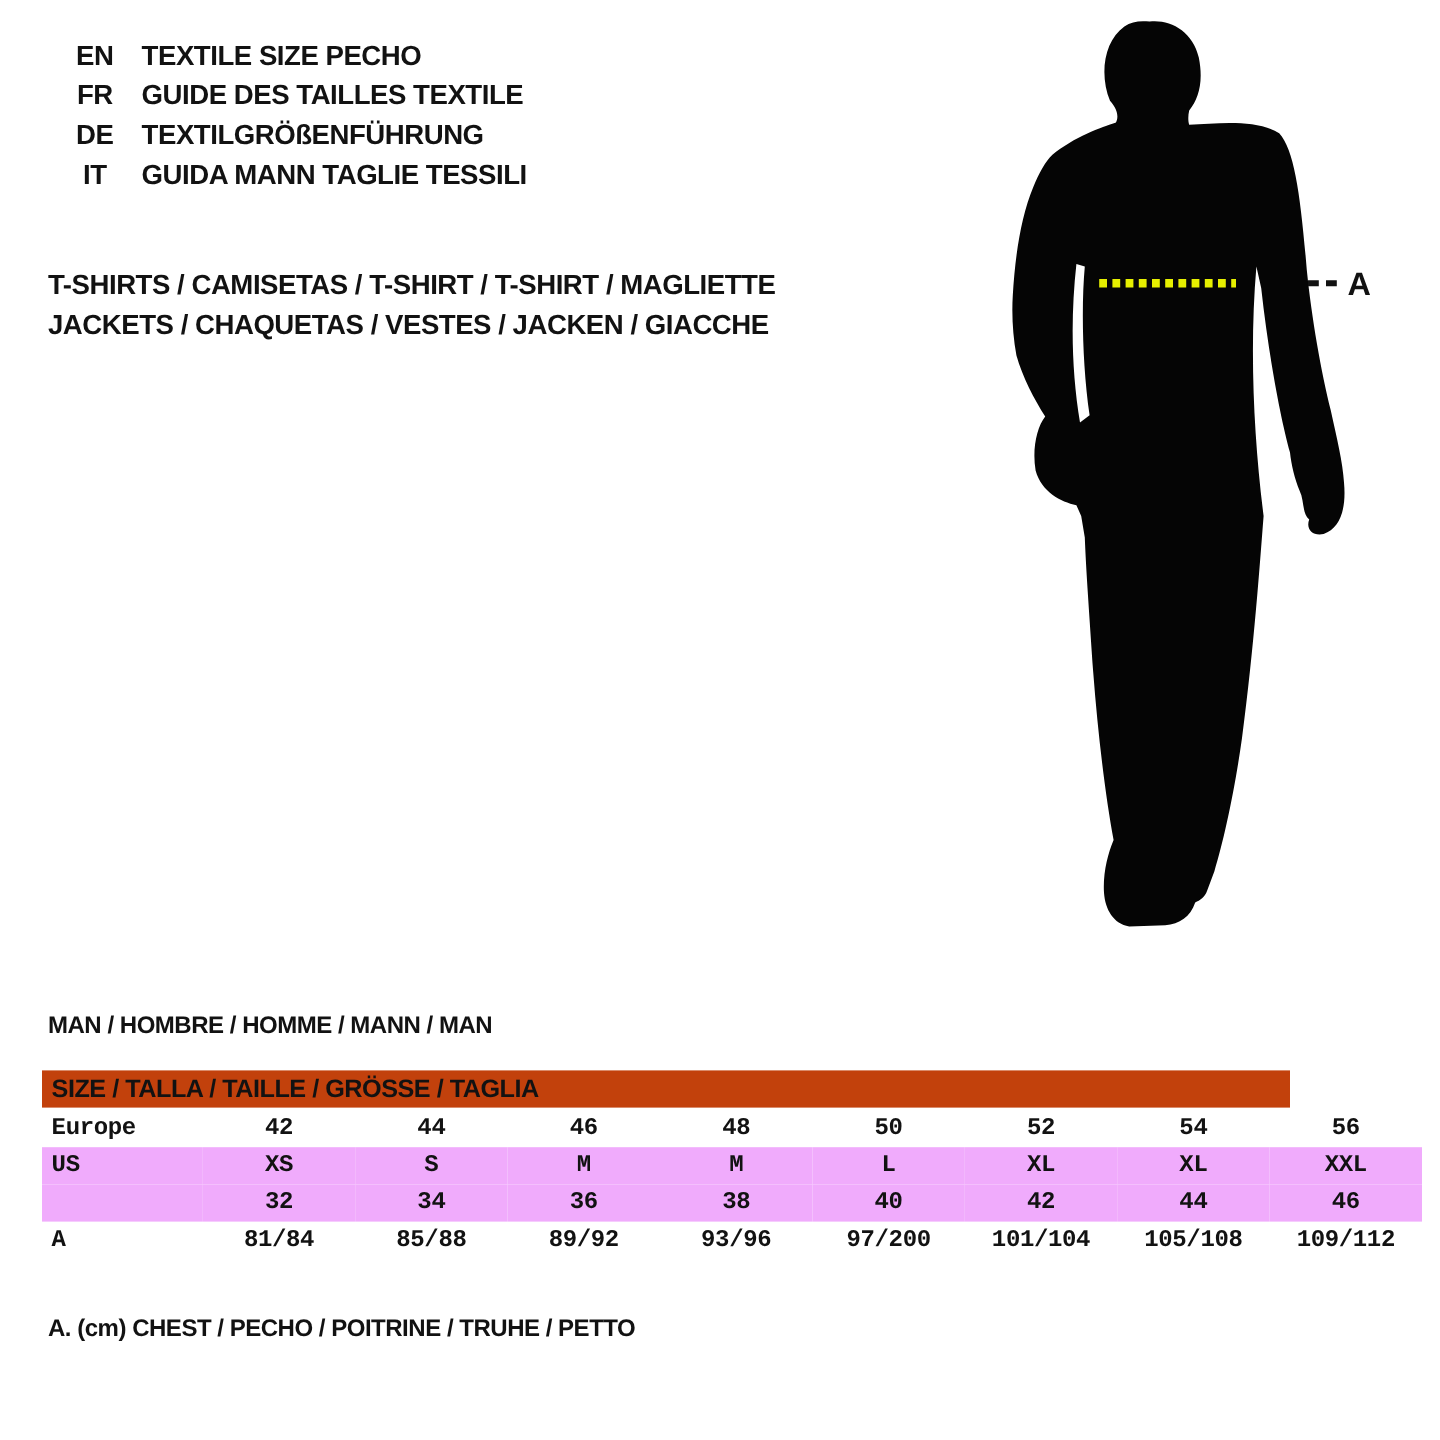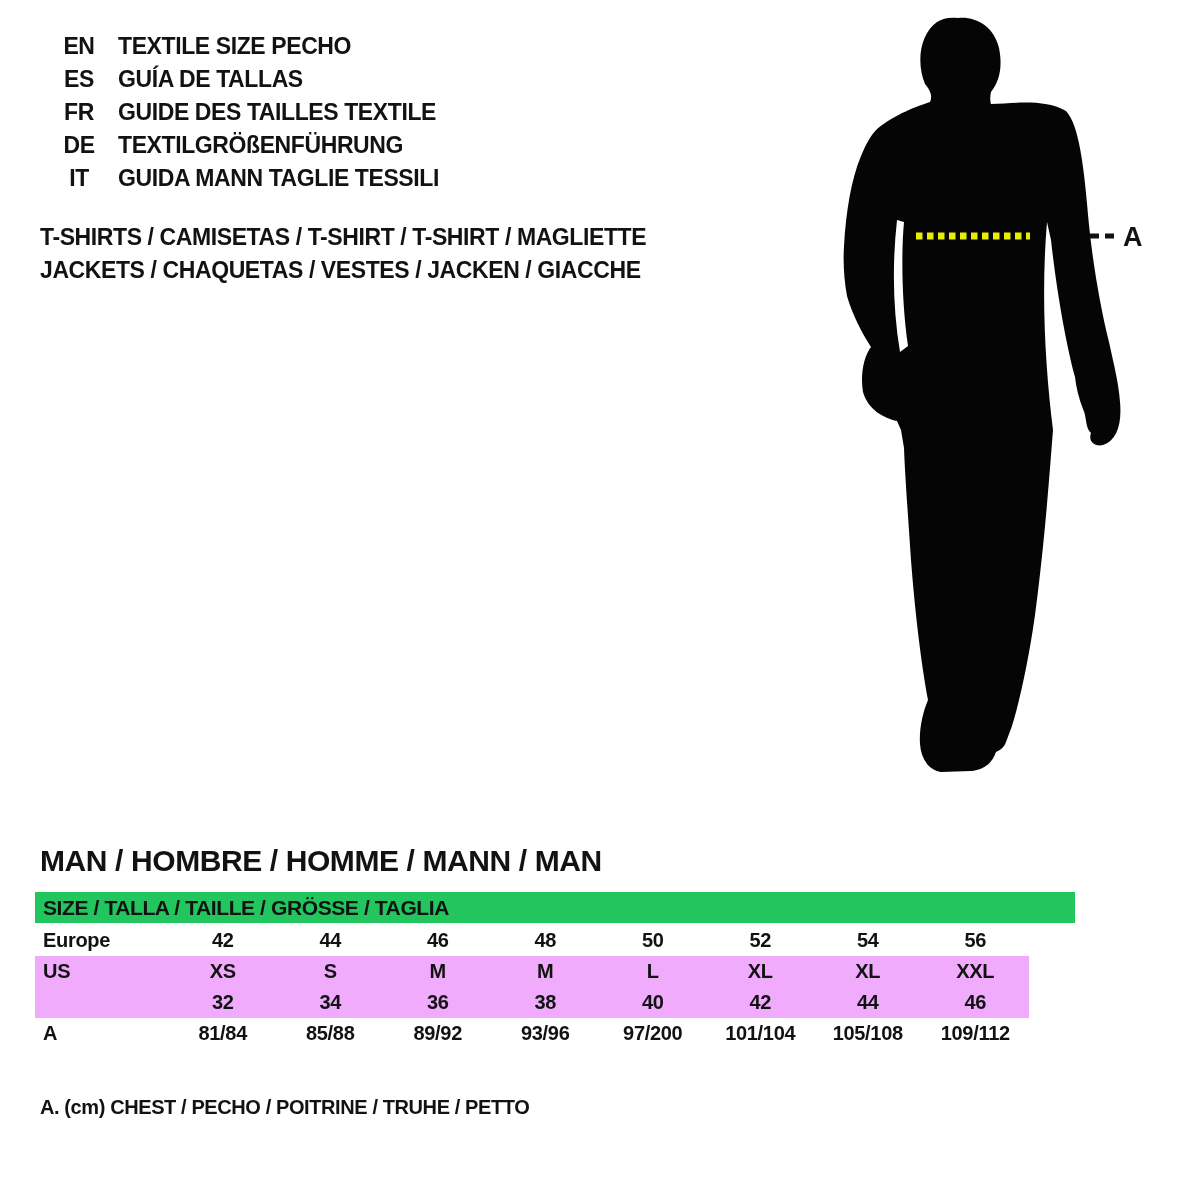--- a/index.html
+++ b/index.html
@@ -14,52 +14,49 @@
   
   .langs { position:absolute; left:40px; top:30px;text-align:center; }
   .lang-row { display:flex; line-height:33px; font-size:23px; font-weight:bold; letter-spacing:-0.4px; }
   .lang-code { width:78px; flex:0 0 78px; }
   
   .categories { position:absolute; left:40px; top:221px; line-height:33px; font-size:23px; font-weight:bold; letter-spacing:-0.4px; }
   
   .figure-wrap { position:absolute; left:820px; top:0; width:330px; height:790px; }
   .figure-wrap svg { display:block; width:100%; height:100%; }
   
-  .man-title { position:absolute; left:40px; top:844px; font-size:30px; font-weight:bold; letter-spacing:-0.4px; }
+  .man-title { position:absolute; left:40px; top:844px; font-size:20px; font-weight:bold; letter-spacing:-0.4px; }
   
   .table-header-band {
     position:absolute; left:35px; top:892px; width:1040px; height:31px;
-    background:#22c55e; line-height:31px; font-size:21px; font-weight:bold;
+    background:#c2410c; line-height:31px; font-size:21px; font-weight:bold;
     padding-left:8px; letter-spacing:-0.4px;
   }
   .size-grid {
-    position:absolute; left:35px; top:925px; width:994px;
+    position:absolute; left:35px; top:925px; width:1150px;
     display:grid; grid-template-columns:134px repeat(8, 1fr);
     grid-auto-rows:31px;
+    font-family:Liberation Mono, monospace;
   }
   .size-grid .cell {
     font-size:20px; font-weight:bold; letter-spacing:-0.3px;
     display:flex; align-items:center; justify-content:center;
   }
   .size-grid .row-label { justify-content:flex-start; padding-left:8px; }
   .size-grid .shaded { background:#f0abfc; }
   
   .footnote { position:absolute; left:40px; top:1096px; font-size:20px; font-weight:bold; letter-spacing:-0.4px; }
 </style>
 </head>
 <body>
 
 <div class="langs">
   <div class="lang-row">
     <span class="lang-code">EN</span>
     <span class="lang-label">TEXTILE SIZE PECHO</span>
-  </div>
-  <div class="lang-row">
-    <span class="lang-code">ES</span>
-    <span class="lang-label">GUÍA DE TALLAS</span>
   </div>
   <div class="lang-row">
     <span class="lang-code">FR</span>
     <span class="lang-label">GUIDE DES TAILLES TEXTILE</span>
   </div>
   <div class="lang-row">
     <span class="lang-code">DE</span>
     <span class="lang-label">TEXTILGRÖßENFÜHRUNG</span>
   </div>
   <div class="lang-row">

